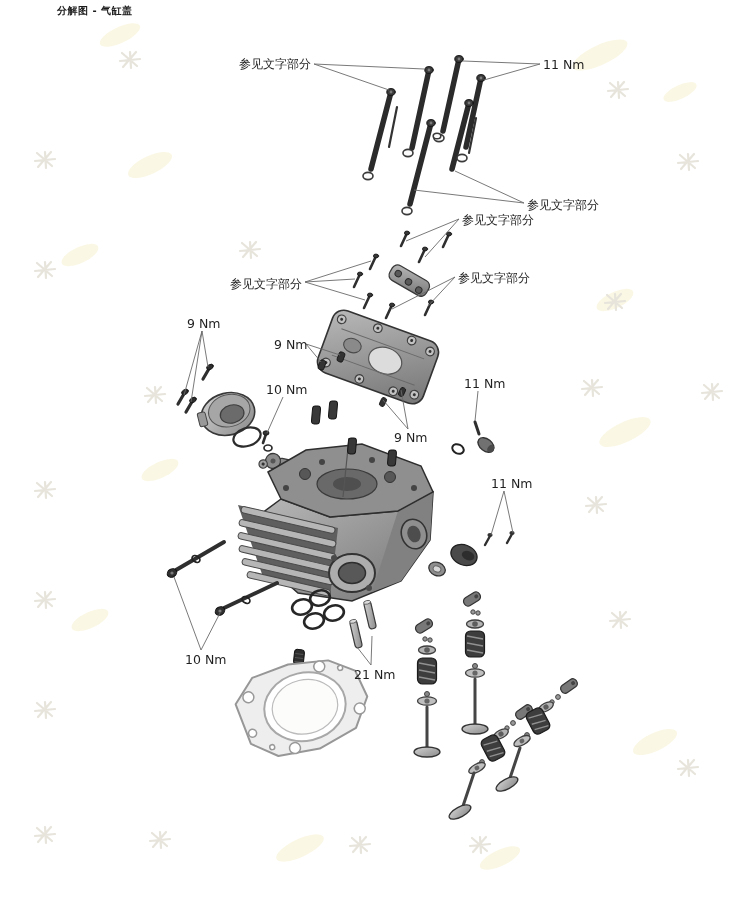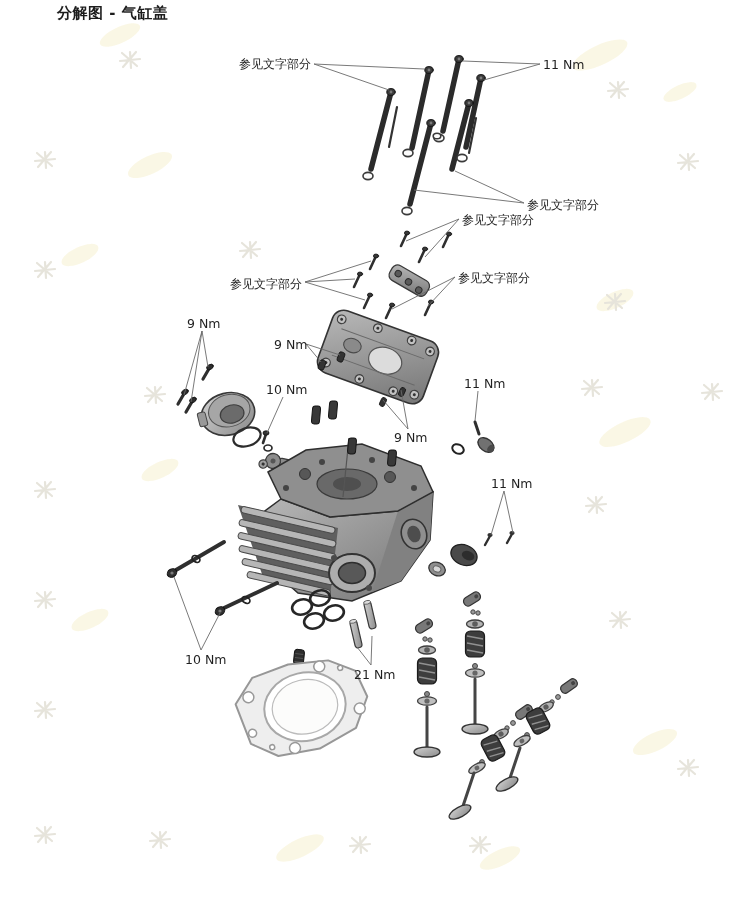--- a/index.html
+++ b/index.html
@@ -1,19 +1,19 @@
 <!DOCTYPE html>
 <html><head>
 <meta charset="utf-8">
 <style>
   html,body{margin:0;padding:0;background:#ffffff;}
   body{width:735px;height:903px;position:relative;overflow:hidden;
        font-family:"DejaVu Sans","Liberation Sans",sans-serif;}
   .stage{position:absolute;inset:0;}
-  .page-title{position:absolute;left:57px;top:4px;font-size:15px;font-weight:bold;
+  .page-title{position:absolute;left:57px;top:4px;font-size:10px;font-weight:bold;
               color:#1c1c1c;letter-spacing:0.5px;white-space:nowrap;}
   svg{position:absolute;left:0;top:0;}
   .lbl-cn{font-size:12px;fill:#1f1f1f;}
   .lbl-en{font-size:12.5px;fill:#1f1f1f;}
   .leader{stroke:#6a6a6a;stroke-width:0.9;fill:none;}
 </style>
 </head>
 <body>
 
 <div class="stage">

